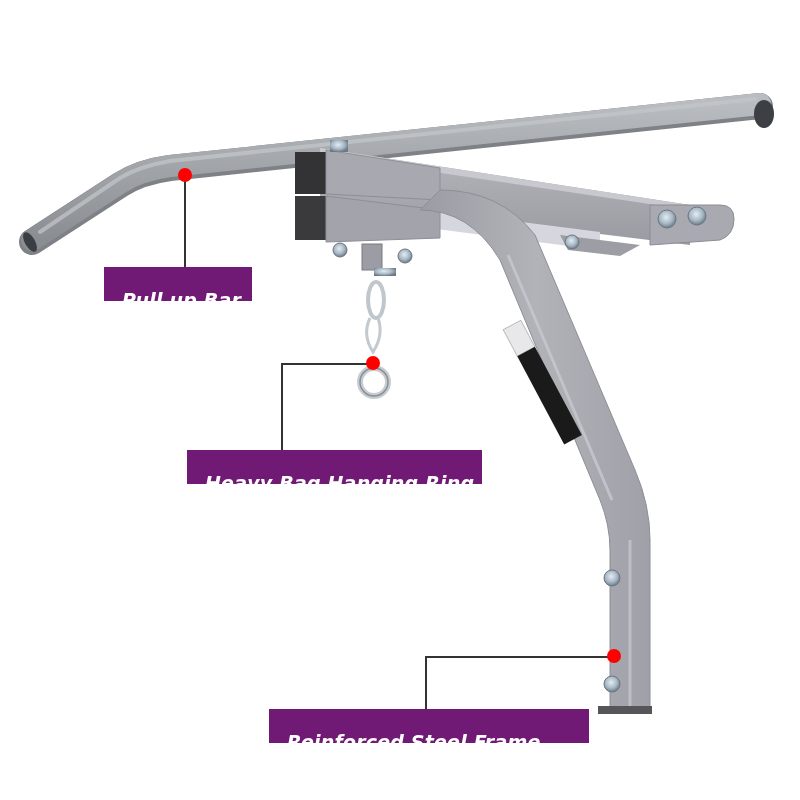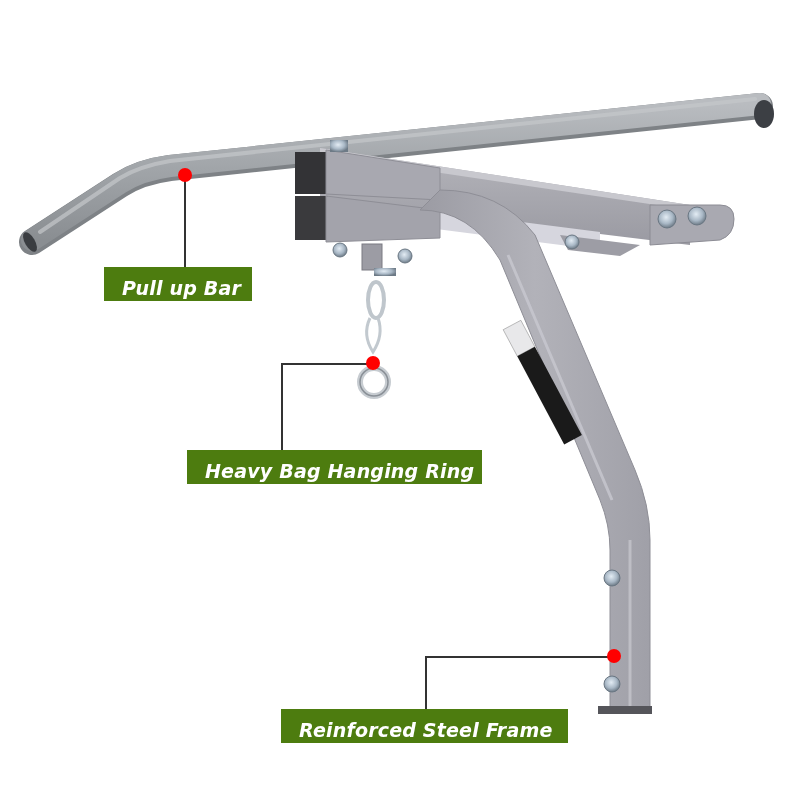--- a/index.html
+++ b/index.html
@@ -17,29 +17,29 @@
     }
     #product-svg {
       position: absolute;
       left: 0;
       top: 0;
       width: 800px;
       height: 800px;
     }
     .callout-label {
       position: absolute;
-      background: #4d7c0f;
+      background: #701a75;
       color: #ffffff;
       font-family: "DejaVu Sans", sans-serif;
       font-weight: bold;
       font-style: italic;
       font-size: 19px;
       line-height: 34px;
       height: 34px;
-      padding: 4px 14px 0 18px;
+      padding: 16px 14px 0 18px;
       white-space: nowrap;
       letter-spacing: 0.2px;
       box-sizing: border-box;
     }
     .leader-v, .leader-h {
       position: absolute;
       background: #333333;
     }
     .leader-v { width: 2px; }
     .leader-h { height: 2px; }
@@ -143,15 +143,15 @@
   <div class="callout-label" style="left:104px; top:267px; width:148px;">Pull up Bar</div>
 
   <div class="leader-h" style="left:281px; top:363px; width:92px;"></div>
   <div class="leader-v" style="left:281px; top:363px; height:87px;"></div>
   <div class="dot" style="left:373px; top:363px;"></div>
   <div class="callout-label" style="left:143px; top:450px; width:295px;margin-left:44px;">Heavy Bag Hanging Ring</div>
 
   <div class="leader-h" style="left:425px; top:656px; width:189px;"></div>
   <div class="leader-v" style="left:425px; top:656px; height:53px;"></div>
   <div class="dot" style="left:614px; top:656px;"></div>
-  <div class="callout-label" style="left:281px; top:709px; width:287px;">Reinforced Steel Frame</div>
+  <div class="callout-label" style="left:269px; top:709px; width:320px;">Reinforced Steel Frame</div>
 
 </div>
 
 </body></html>

